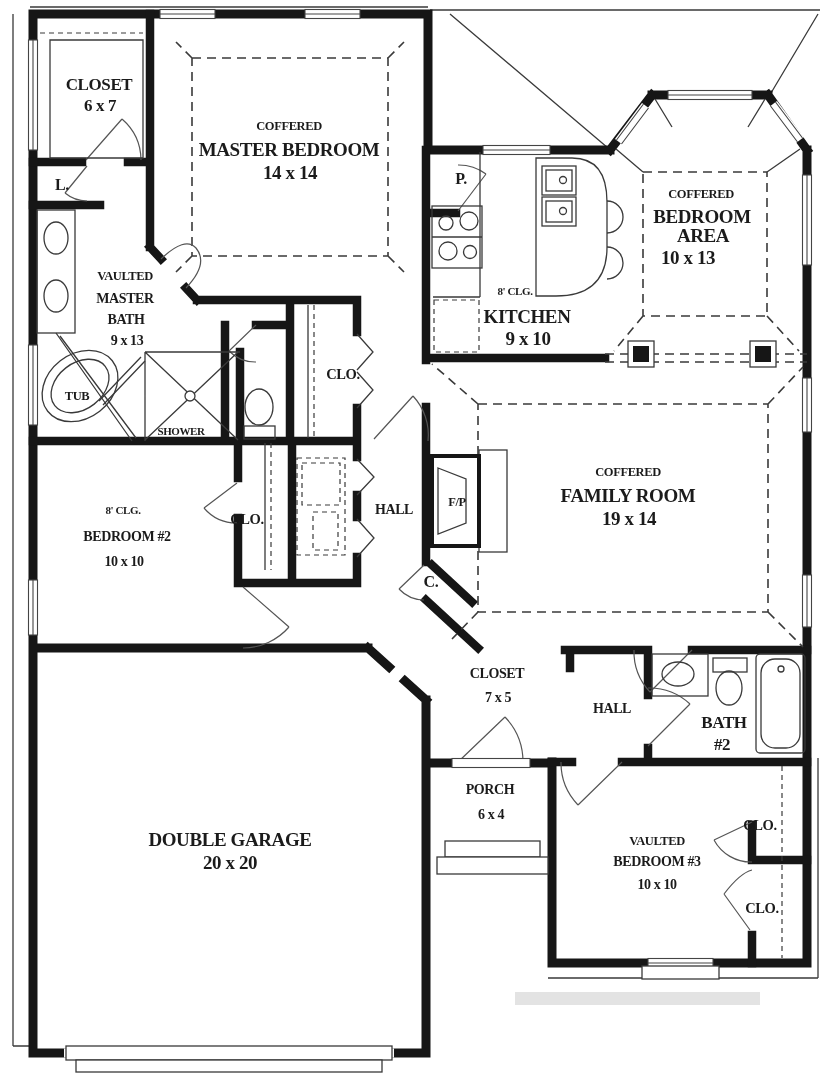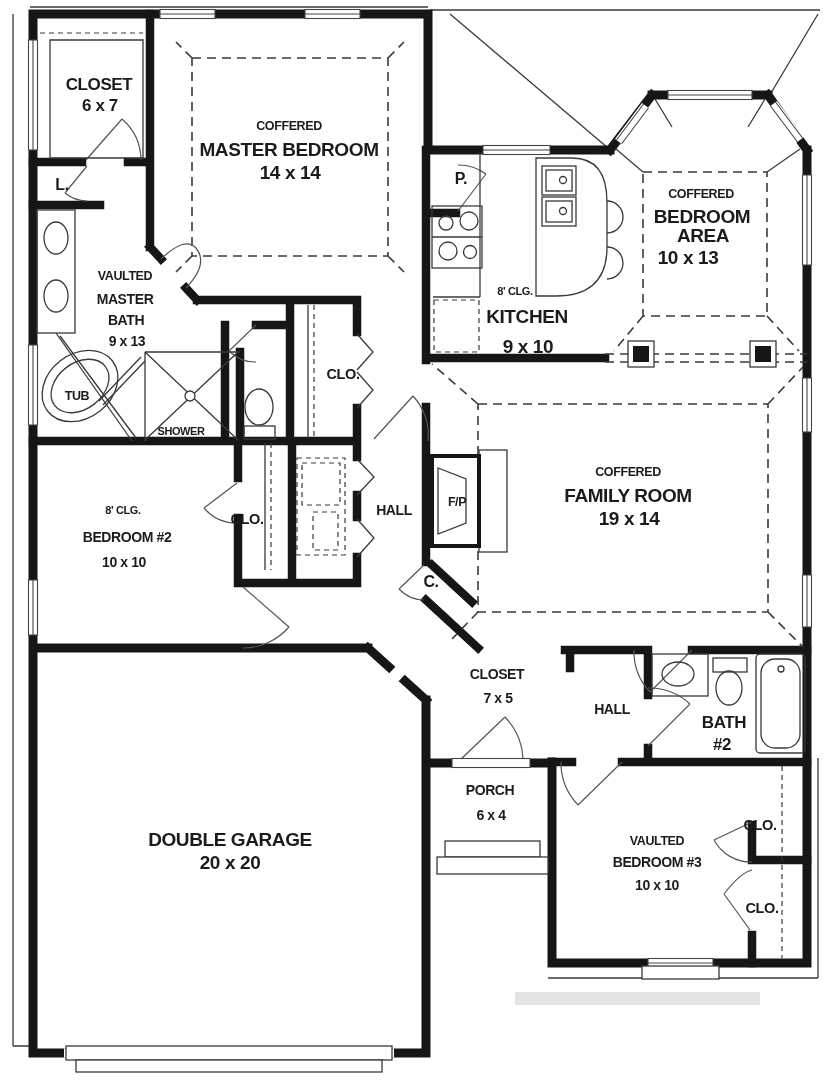--- a/index.html
+++ b/index.html
@@ -1,20 +1,20 @@
 <!DOCTYPE html>
 <html style="--wall: #161616; --line: #3a3a3a; --text: #1b1b1b; --bg: #ffffff; --mark: #e3e3e3;"><head>
 <meta charset="utf-8">
 <style>
   :root{
     --wall:#161616; --line:#3a3a3a; --text:#1b1b1b; --bg:#ffffff; --mark:#e3e3e3;
   }
   html,body{margin:0;padding:0;background:var(--bg);}
   #plan{position:relative;width:825px;height:1083px;background:var(--bg);overflow:hidden;
-        font-family:Liberation Sans, sans-serif;}
+        font-family:Liberation Serif, serif;}
   svg{position:absolute;left:0;top:0;}
   .w{stroke:var(--wall);stroke-width:9;fill:none;stroke-linecap:square;}
   .w8{stroke:var(--wall);stroke-width:8.5;fill:none;stroke-linecap:square;}
   .w4{stroke:var(--wall);stroke-width:4;fill:#fff;}
   .t{stroke:var(--line);stroke-width:1.3;fill:none;}
   .tf{stroke:var(--line);stroke-width:1.3;fill:#fff;}
   .d{stroke:var(--line);stroke-width:1.6;fill:none;stroke-dasharray:9 6;}
   .d2{stroke:var(--line);stroke-width:1.2;fill:none;stroke-dasharray:5 4;}
   .wf{fill:#fff;stroke:#444;stroke-width:1.1;}
   .wl{stroke:#444;stroke-width:1.1;fill:none;}
@@ -196,21 +196,21 @@
   <div class="lbl f12" style="left:125px;top:276px">VAULTED</div>
   <div class="lbl f18" style="left:125px;top:299px">MASTER</div>
   <div class="lbl f18" style="left:126px;top:320px">BATH</div>
   <div class="lbl f18" style="left:127px;top:341px">9 x 13</div>
   <div class="lbl f12" style="left:77px;top:396px">TUB</div>
   <div class="lbl f13" style="left:181px;top:431px">SHOWER</div>
   <div class="lbl f14" style="left:343px;top:374px">CLO.</div>
   <div class="lbl f16" style="left:461px;top:179px">P.</div>
   <div class="lbl f11" style="left:515px;top:291px">8' CLG.</div>
   <div class="lbl f19" style="left:527px;top:316px">KITCHEN</div>
-  <div class="lbl f19" style="left:528px;top:346px">9 x 10</div>
+  <div class="lbl f19" style="left:528px;top:338px">9 x 10</div>
   <div class="lbl f12" style="left:701px;top:194px">COFFERED</div>
   <div class="lbl f19" style="left:702px;top:216px">BEDROOM</div>
   <div class="lbl f19" style="left:703px;top:235px">AREA</div>
   <div class="lbl f19" style="left:688px;top:257px">10 x 13</div>
   <div class="lbl f12" style="left:628px;top:472px">COFFERED</div>
   <div class="lbl f19" style="left:628px;top:495px">FAMILY ROOM</div>
   <div class="lbl f19" style="left:629px;top:518px">19 x 14</div>
   <div class="lbl f11" style="left:123px;top:510px">8' CLG.</div>
   <div class="lbl f18" style="left:127px;top:537px">BEDROOM #2</div>
   <div class="lbl f18" style="left:124px;top:562px">10 x 10</div>

